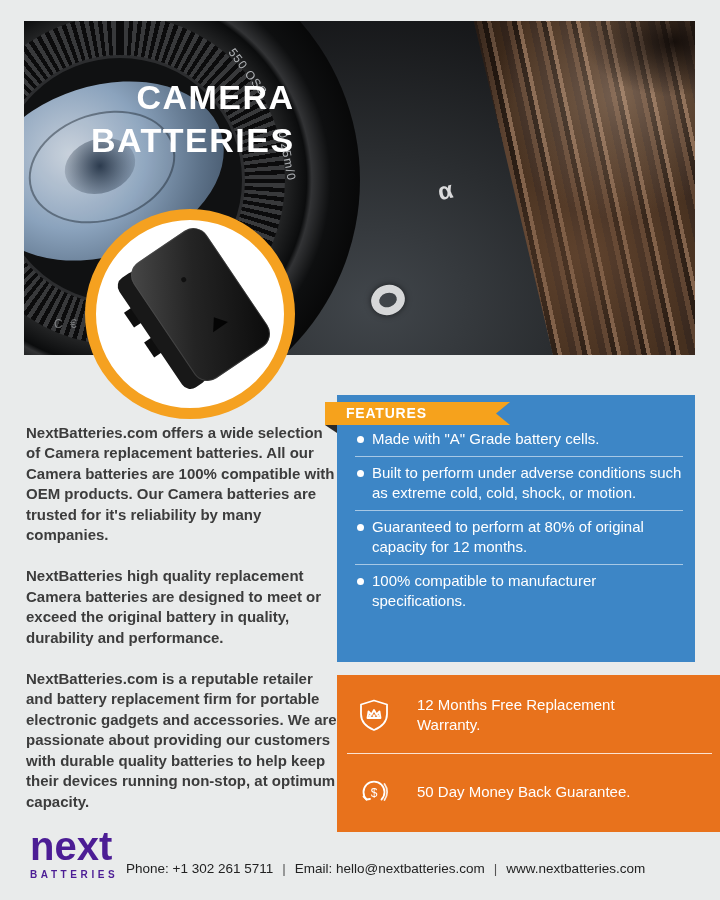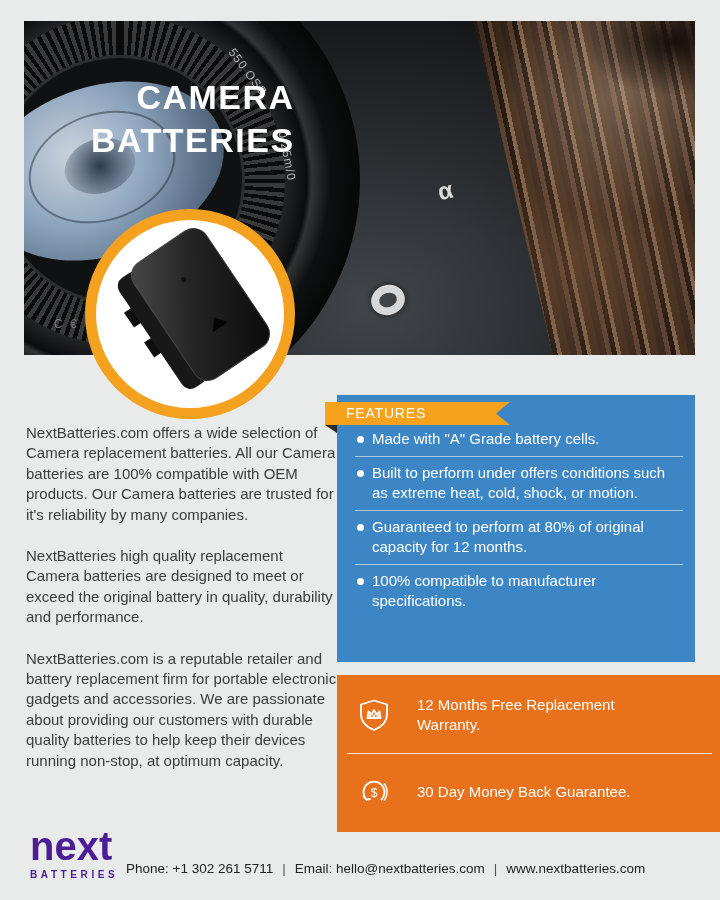--- a/index.html
+++ b/index.html
@@ -47,31 +47,31 @@
     letter-spacing:1.5px;line-height:43px;text-align:right;}
   .hero-title span{display:block;}
 
   
   .badge{left:85px;top:209px;width:210px;height:210px;border-radius:50%;
     background:#ffffff;border:11px solid #f5a120;box-sizing:border-box;z-index:5;}
   .badge svg{width:100%;height:100%;display:block;}
 
   
   .about{left:26px;top:423px;width:312px;color:#3c3c3c;font-size:15px;line-height:20.4px;}
-  .about p{margin:0 0 21px 0;}
+  .about p{margin:0 0 21px 0;font-weight:bold;}
 
   
   .features-panel{left:337px;top:395px;width:358px;height:267px;background:#3d86c6;box-sizing:border-box;}
   .features-list{list-style:none;margin:0;padding:28px 12px 0 18px;}
   .features-list li{position:relative;padding:6px 0 7px 17px;color:#ffffff;font-size:15px;line-height:20px;}
   .features-list li + li{border-top:1px solid rgba(255,255,255,.55);}
   .features-list li::before{content:"";position:absolute;left:2px;top:13px;width:7px;height:7px;border-radius:50%;background:#ffffff;}
   .ribbon{left:325px;top:402px;width:185px;height:23px;background:#f6a21c;z-index:6;
     clip-path:polygon(0 0,100% 0,calc(100% - 14px) 50%,100% 100%,0 100%);
-    color:#ffffff;font-size:14px;font-weight:normal;letter-spacing:.8px;line-height:23px;
+    color:#ffffff;font-size:14px;font-weight:bold;letter-spacing:.8px;line-height:23px;
     padding-left:0;}
   .ribbon span{padding-left:21px;}
   .ribbon-fold{left:325px;top:425px;width:12px;height:8px;background:#2b2b2b;
     clip-path:polygon(0 0,100% 0,100% 100%);z-index:4;}
 
   
   .guarantee-panel{left:337px;top:675px;width:385px;height:157px;background:#e8721c;
     display:flex;flex-direction:column;box-sizing:border-box;padding:2px 10px;}
   .g-row{flex:1;display:flex;align-items:center;padding:4px 2px 4px 10px;}
   .g-row + .g-row{border-top:1px solid rgba(255,255,255,.8);}
@@ -135,21 +135,21 @@
 
   <div class="abs about">
     <p>NextBatteries.com offers a wide selection of Camera replacement batteries. All our Camera batteries are 100% compatible with OEM products. Our Camera batteries are trusted for it's reliability by many companies.</p>
     <p>NextBatteries high quality replacement Camera batteries are designed to meet or exceed the original battery in quality, durability and performance.</p>
     <p>NextBatteries.com is a reputable retailer and battery replacement firm for portable electronic gadgets and accessories. We are passionate about providing our customers with durable quality batteries to help keep their devices running non-stop, at optimum capacity.</p>
   </div>
 
   <div class="abs features-panel">
     <ul class="features-list">
       <li>Made with "A" Grade battery cells.</li>
-      <li>Built to perform under offers conditions such as extreme heat, cold, shock, or motion.</li>
+      <li>Built to perform under adverse conditions such as extreme cold, cold, shock, or motion.</li>
       <li>Guaranteed to perform at 80% of original capacity for 12 months.</li>
       <li>100% compatible to manufacturer specifications.</li>
     </ul>
   </div>
   <div class="abs ribbon">
     <span>FEATURES</span>
   </div>
   <div class="abs ribbon-fold"></div>
 
   <div class="abs guarantee-panel">
@@ -167,21 +167,21 @@
     </div>
     <div class="g-row">
       <span class="g-icon">
         <svg viewBox="0 0 34 34" fill="none" stroke="#ffffff" stroke-width="1.8" stroke-linejoin="round" stroke-linecap="round">
           <path d="M9.5 24.5 A10.5 10.5 0 1 1 24.5 24.5"></path>
           <path d="M9.5 24.5 L6.5 21.5 M9.5 24.5 L13 24"></path>
           <path d="M27.5 9 A13.5 13.5 0 0 1 27.5 25" opacity="0.85"></path>
           <text x="17" y="21.5" font-size="12" fill="#ffffff" stroke="none" text-anchor="middle" font-family="Liberation Sans, sans-serif">$</text>
         </svg>
       </span>
-      <div class="g-text">30 Day Money Back Guarantee.</div>
+      <div class="g-text">50 Day Money Back Guarantee.</div>
     </div>
   </div>
 
   <div class="abs logo">
     <div class="logo-name">next</div>
     <div class="logo-sub">BATTERIES</div>
   </div>
   <div class="abs contact">
     <span>Phone: +1 302 261 5711</span><span class="sep">|</span><span>Email: hello@nextbatteries.com</span><span class="sep">|</span><span>www.nextbatteries.com</span>
   </div>

